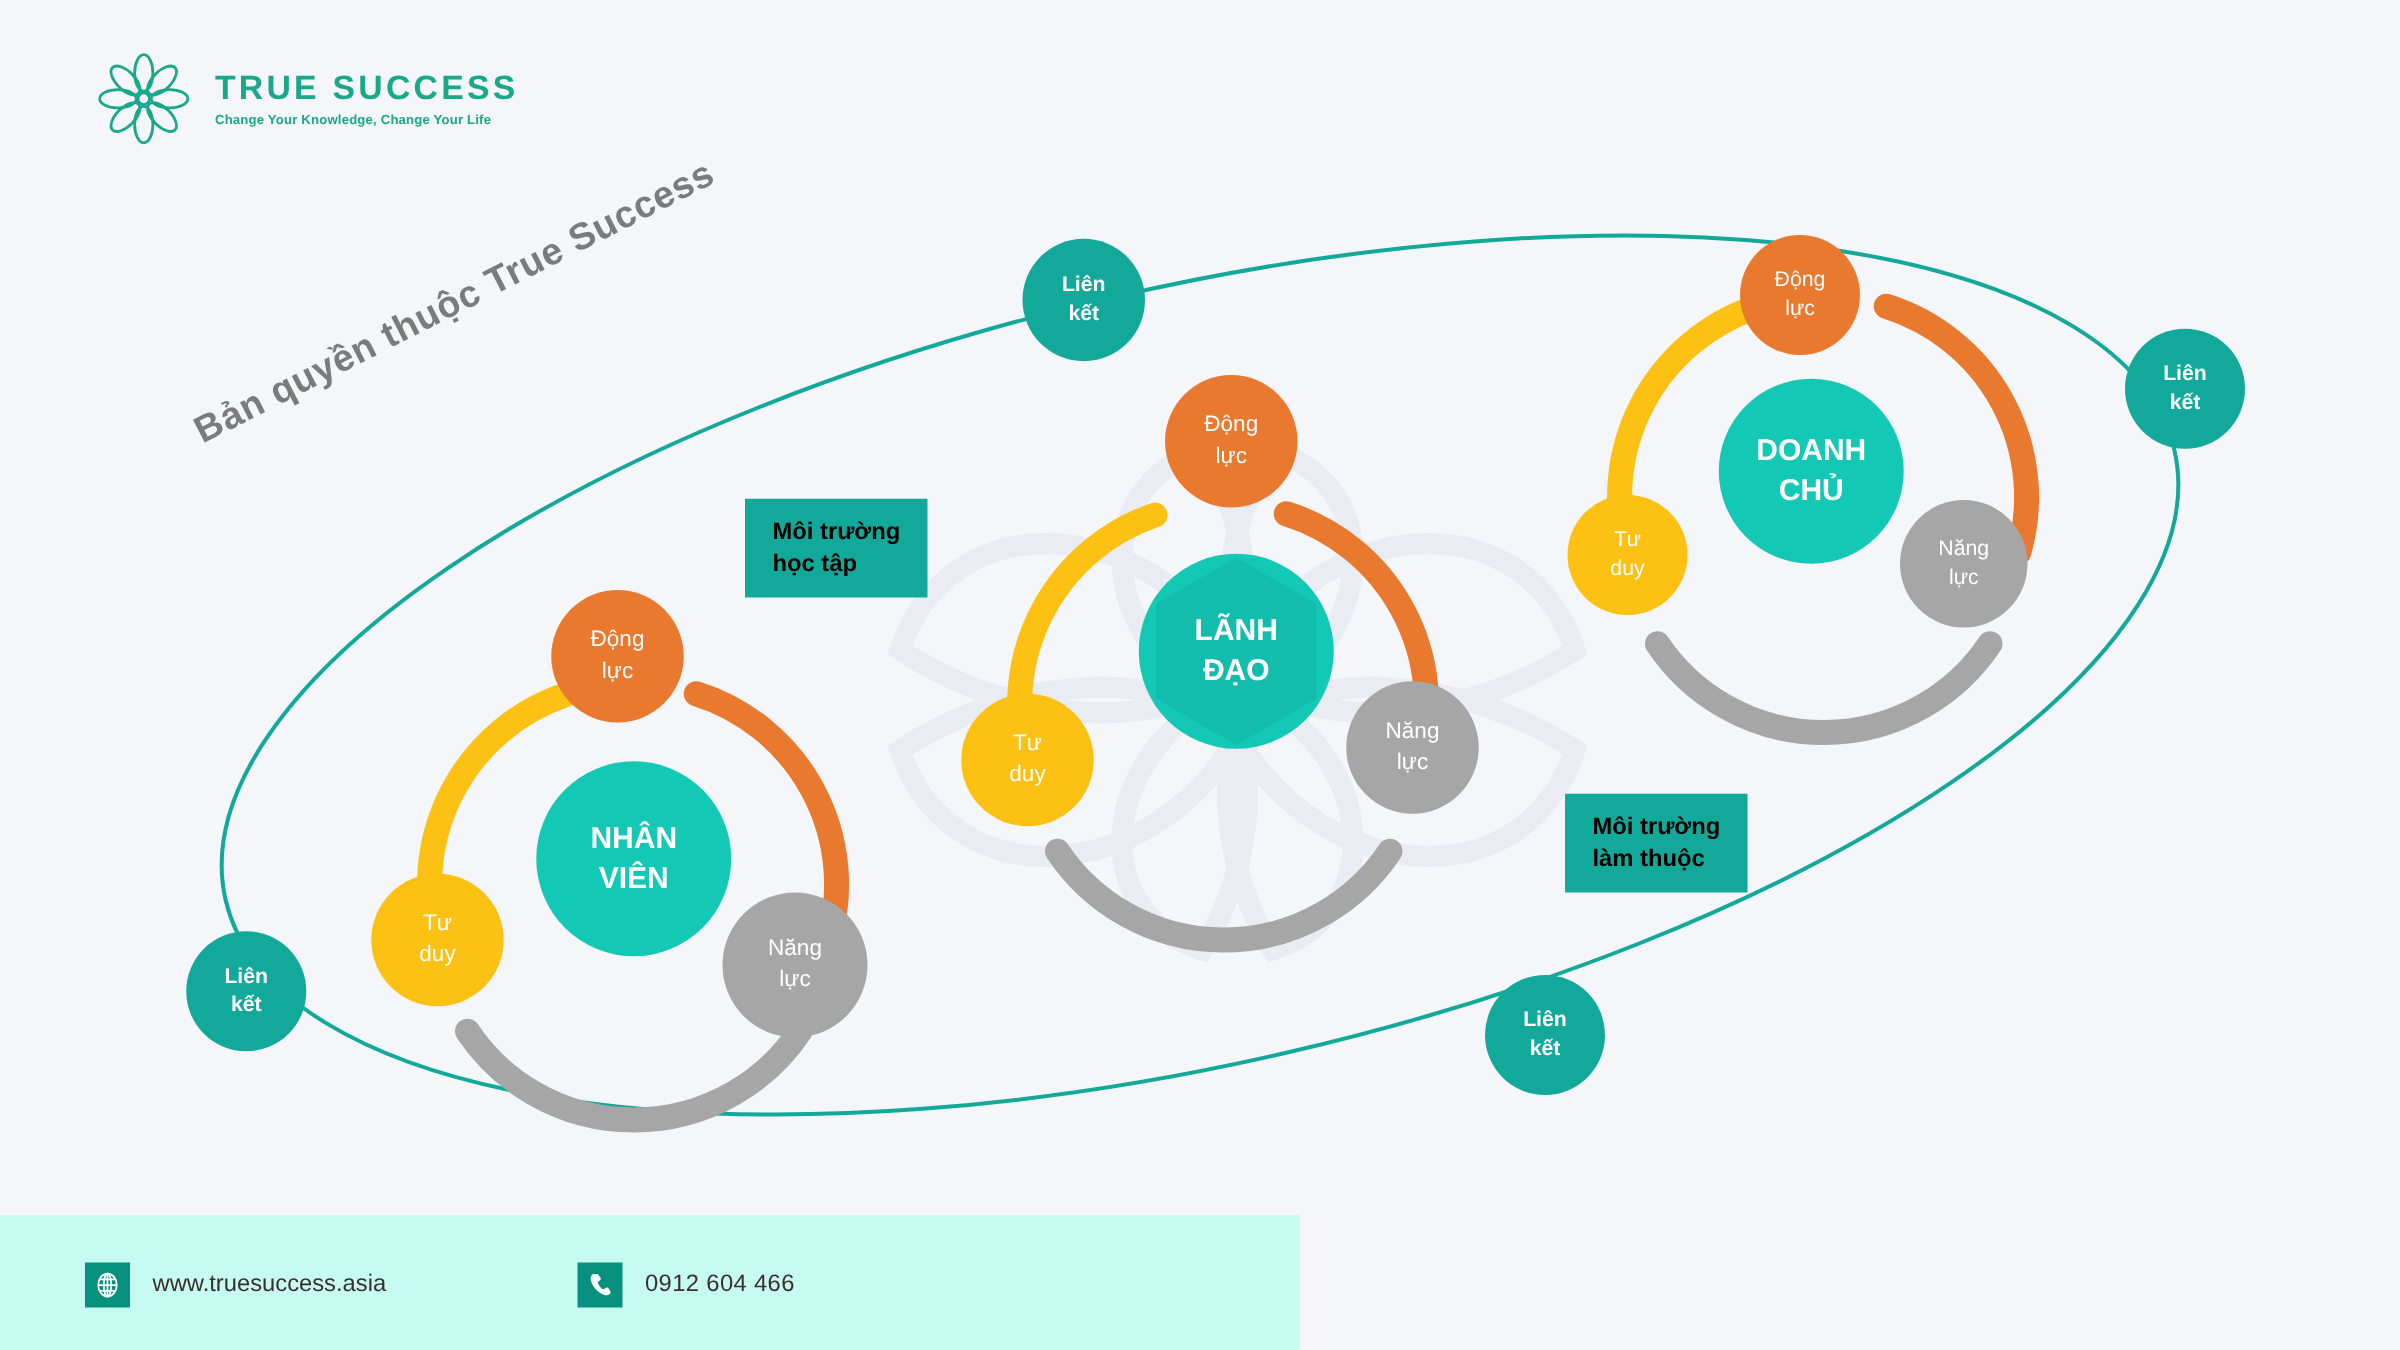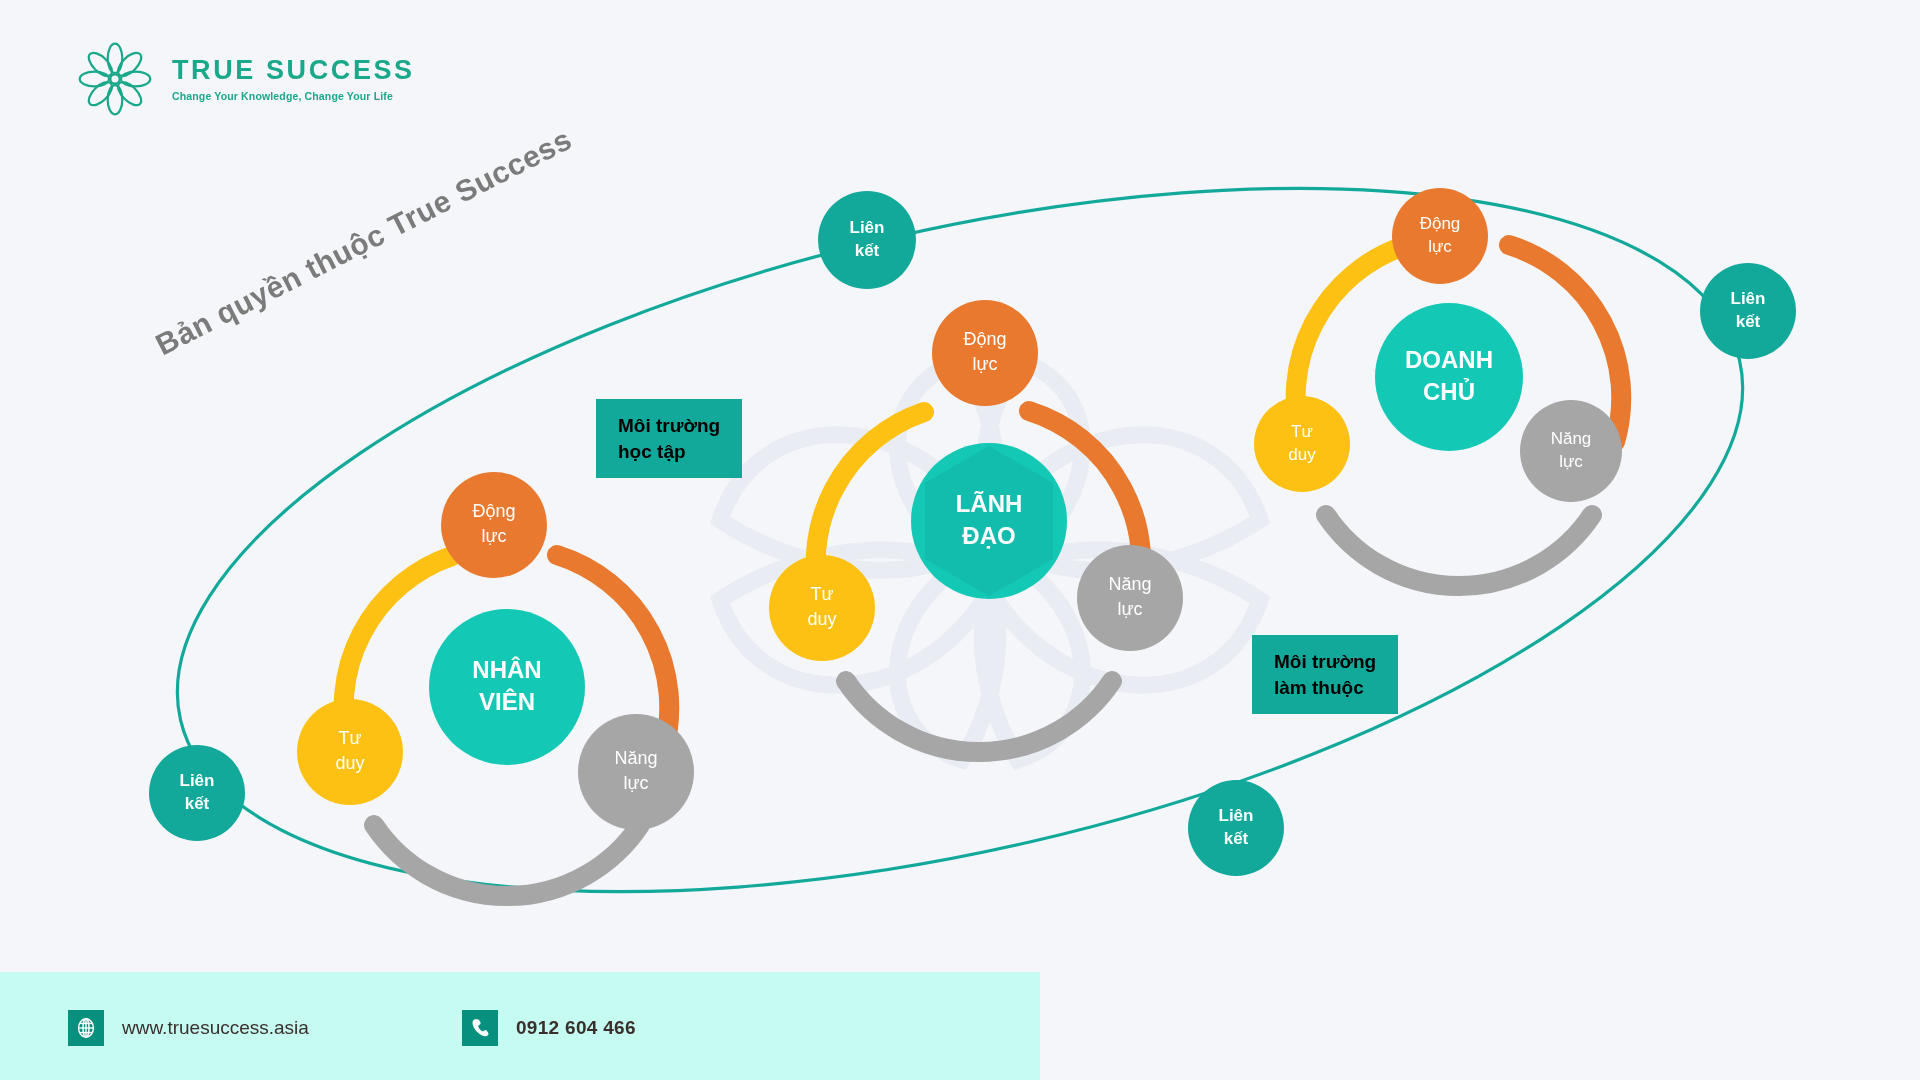--- a/index.html
+++ b/index.html
@@ -72,21 +72,21 @@
   #footer-web   { left: 68px;  bottom: 34px; }
   #footer-phone { left: 462px; bottom: 34px; }
   .footer-icon {
     width: 36px; height: 36px; background: #08907e;
     display: flex; align-items: center; justify-content: center;
     flex: 0 0 36px;
   }
   .footer-label {
     font-size: 19px; color: #3b2f2b; white-space: nowrap;
   }
-  #footer-phone .footer-label { font-weight: 700; letter-spacing: .3px; }
+  #footer-phone .footer-label { font-weight: 400; letter-spacing: .3px; }
 </style>
 </head>
 <body>
 
 <div id="stage">
 
   <div id="logo-block">
     <svg id="logo-mark" viewBox="0 0 100 100">
       <g fill="none" stroke="#1aa88a" stroke-width="2.6">
         <g>

